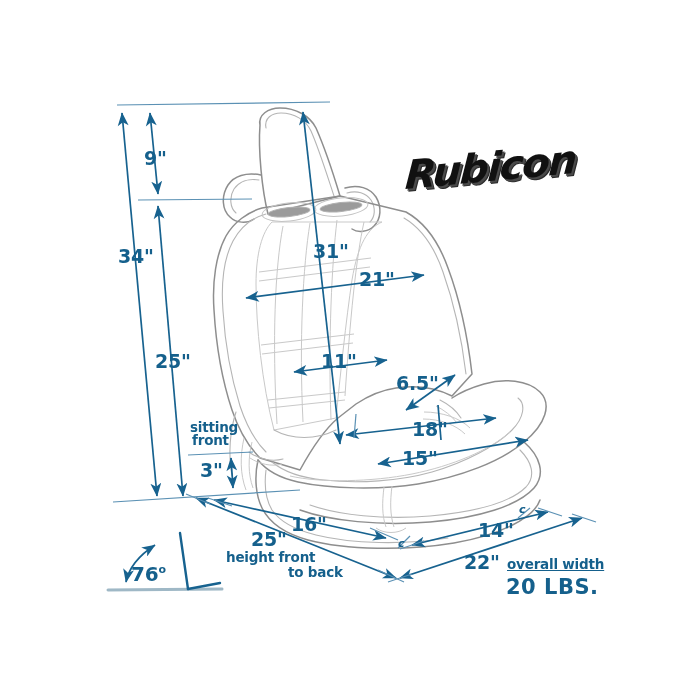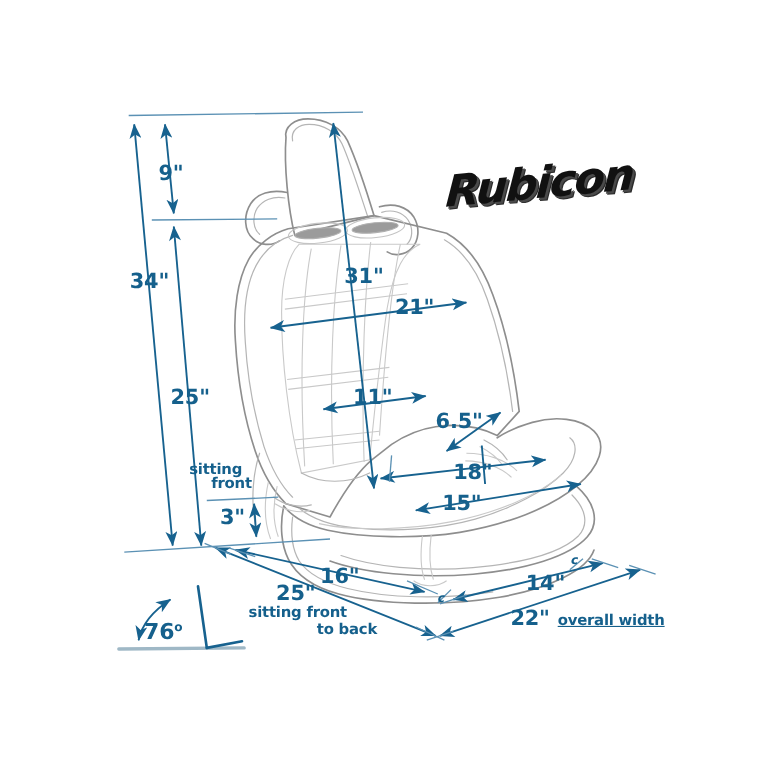--- a/index.html
+++ b/index.html
@@ -304,48 +304,49 @@
   </svg>
 
   <div class="brand" style="left:404px; top:152px;">Rubicon</div>
 
   <div class="lbl lbl-dim" style="left:144px; top:147px;">9"</div>
 
   <div class="lbl lbl-dim" style="left:118px; top:245px;">34"</div>
 
   <div class="lbl lbl-dim" style="left:155px; top:350px;">25"</div>
 
-  <div class="lbl lbl-note-b" style="left:172px; top:419px;">sitting</div>
+  <div class="lbl lbl-note-b" style="left:190px; top:419px;">sitting</div>
   <div class="lbl lbl-note-b" style="left:192px; top:432px;">front</div>
 
   <div class="lbl lbl-dim" style="left:200px; top:459px;">3"</div>
 
   <div class="lbl lbl-dim" style="left:313px; top:240px;">31"</div>
 
   <div class="lbl lbl-dim" style="left:359px; top:268px;">21"</div>
 
   <div class="lbl lbl-dim" style="left:321px; top:350px;">11"</div>
 
   <div class="lbl lbl-dim" style="left:396px; top:372px;">6.5"</div>
 
   <div class="lbl lbl-dim" style="left:412px; top:418px;">18"</div>
 
   <div class="lbl lbl-dim" style="left:402px; top:447px;">15"</div>
 
   <div class="lbl lbl-dim" style="left:291px; top:513px;">16"</div>
 
   <div class="lbl lbl-dim" style="left:251px; top:528px;">25"</div>
-  <div class="lbl lbl-note-b" style="left:226px; top:549px;">sitting front</div>
+  <div class="lbl lbl-note-b" style="left:226px; top:549px;">height front</div>
   <div class="lbl lbl-note-b" style="left:248px; top:564px;margin-left:40px;">to back</div>
 
   <div class="lbl lbl-dim" style="left:478px; top:519px;">14"</div>
 
   <div class="lbl lbl-dim" style="left:464px; top:551px;">22"</div>
   <div class="lbl lbl-note-b" style="left:507px; top:556px;text-decoration:underline;">overall width</div>
 
+  <div class="lbl lbl-weight" style="left:506px; top:575px;">20 LBS.</div>
 
   <div class="lbl lbl-c" style="left:398px; top:537px;">c</div>
   <div class="lbl lbl-c" style="left:519px; top:503px;">c</div>
 
   <div class="lbl lbl-angle" style="left:131px; top:562px;">
     <span>76</span><sup>o</sup>
   </div>
 
 </div>
 

